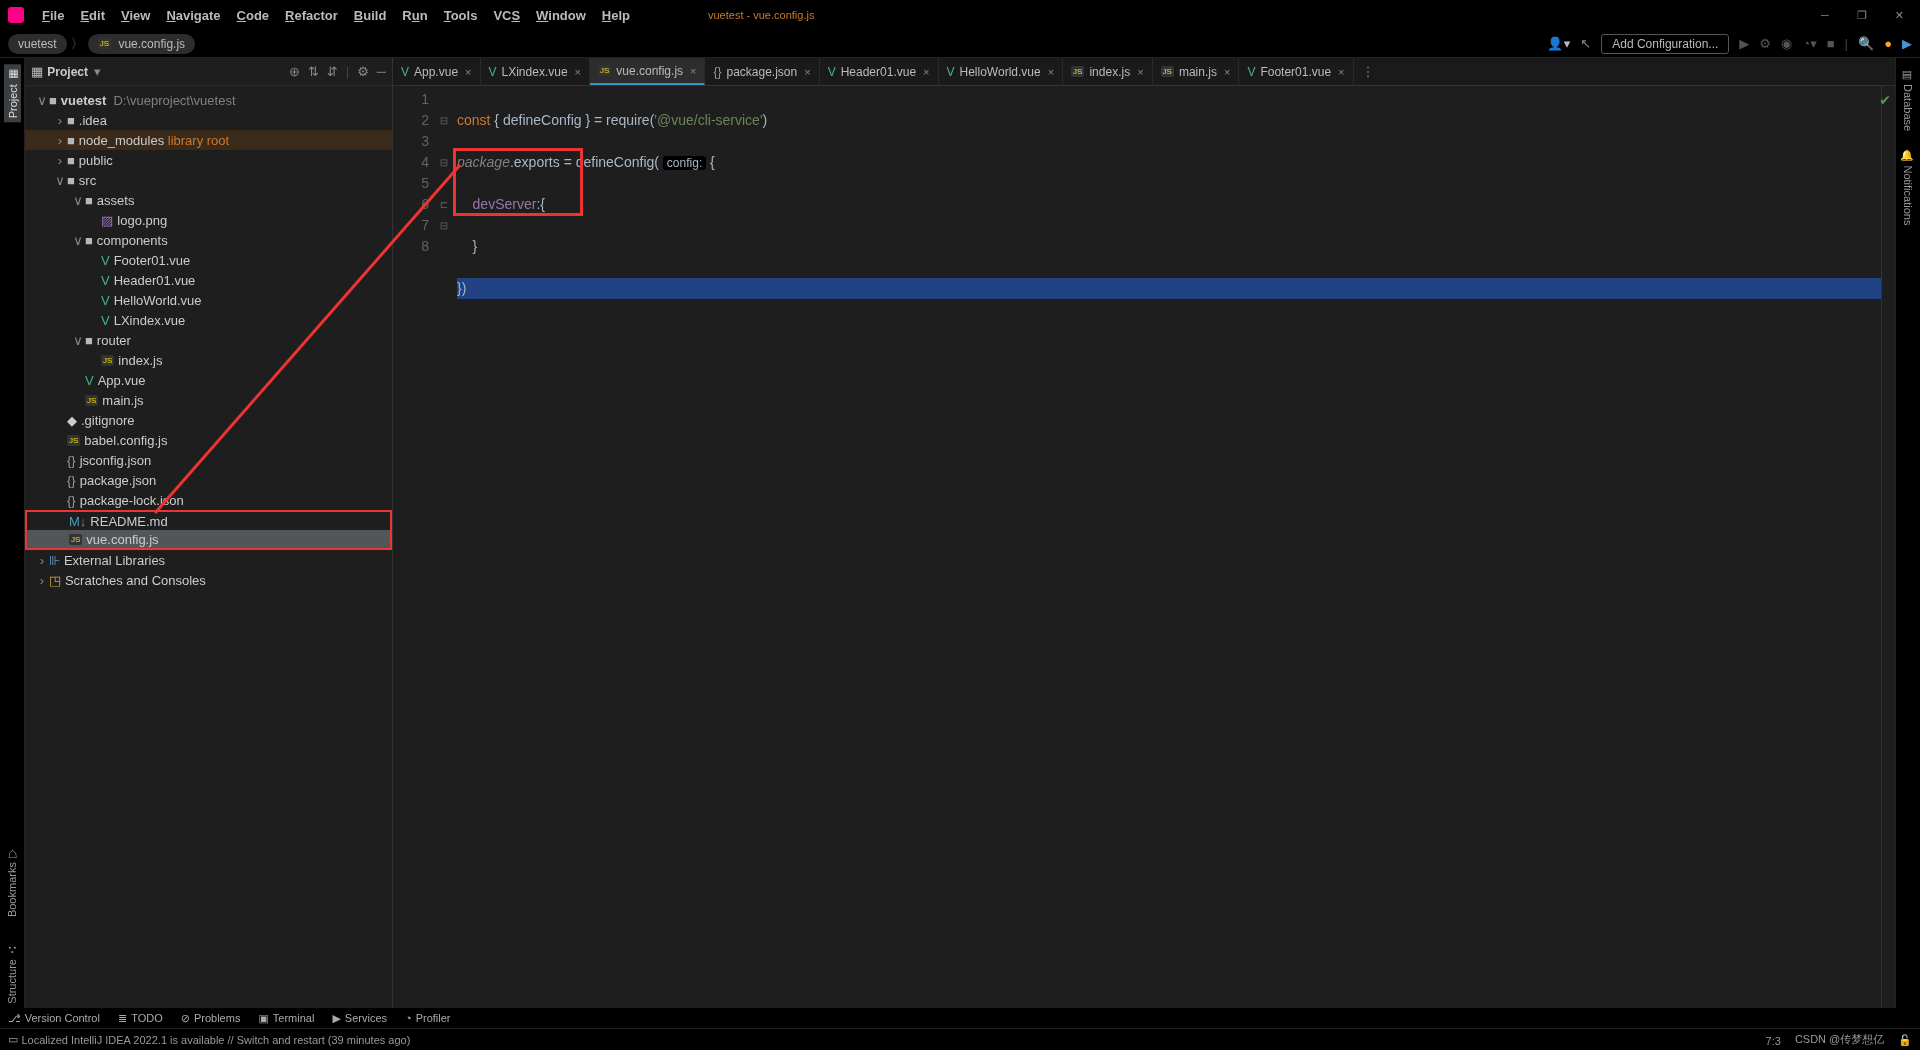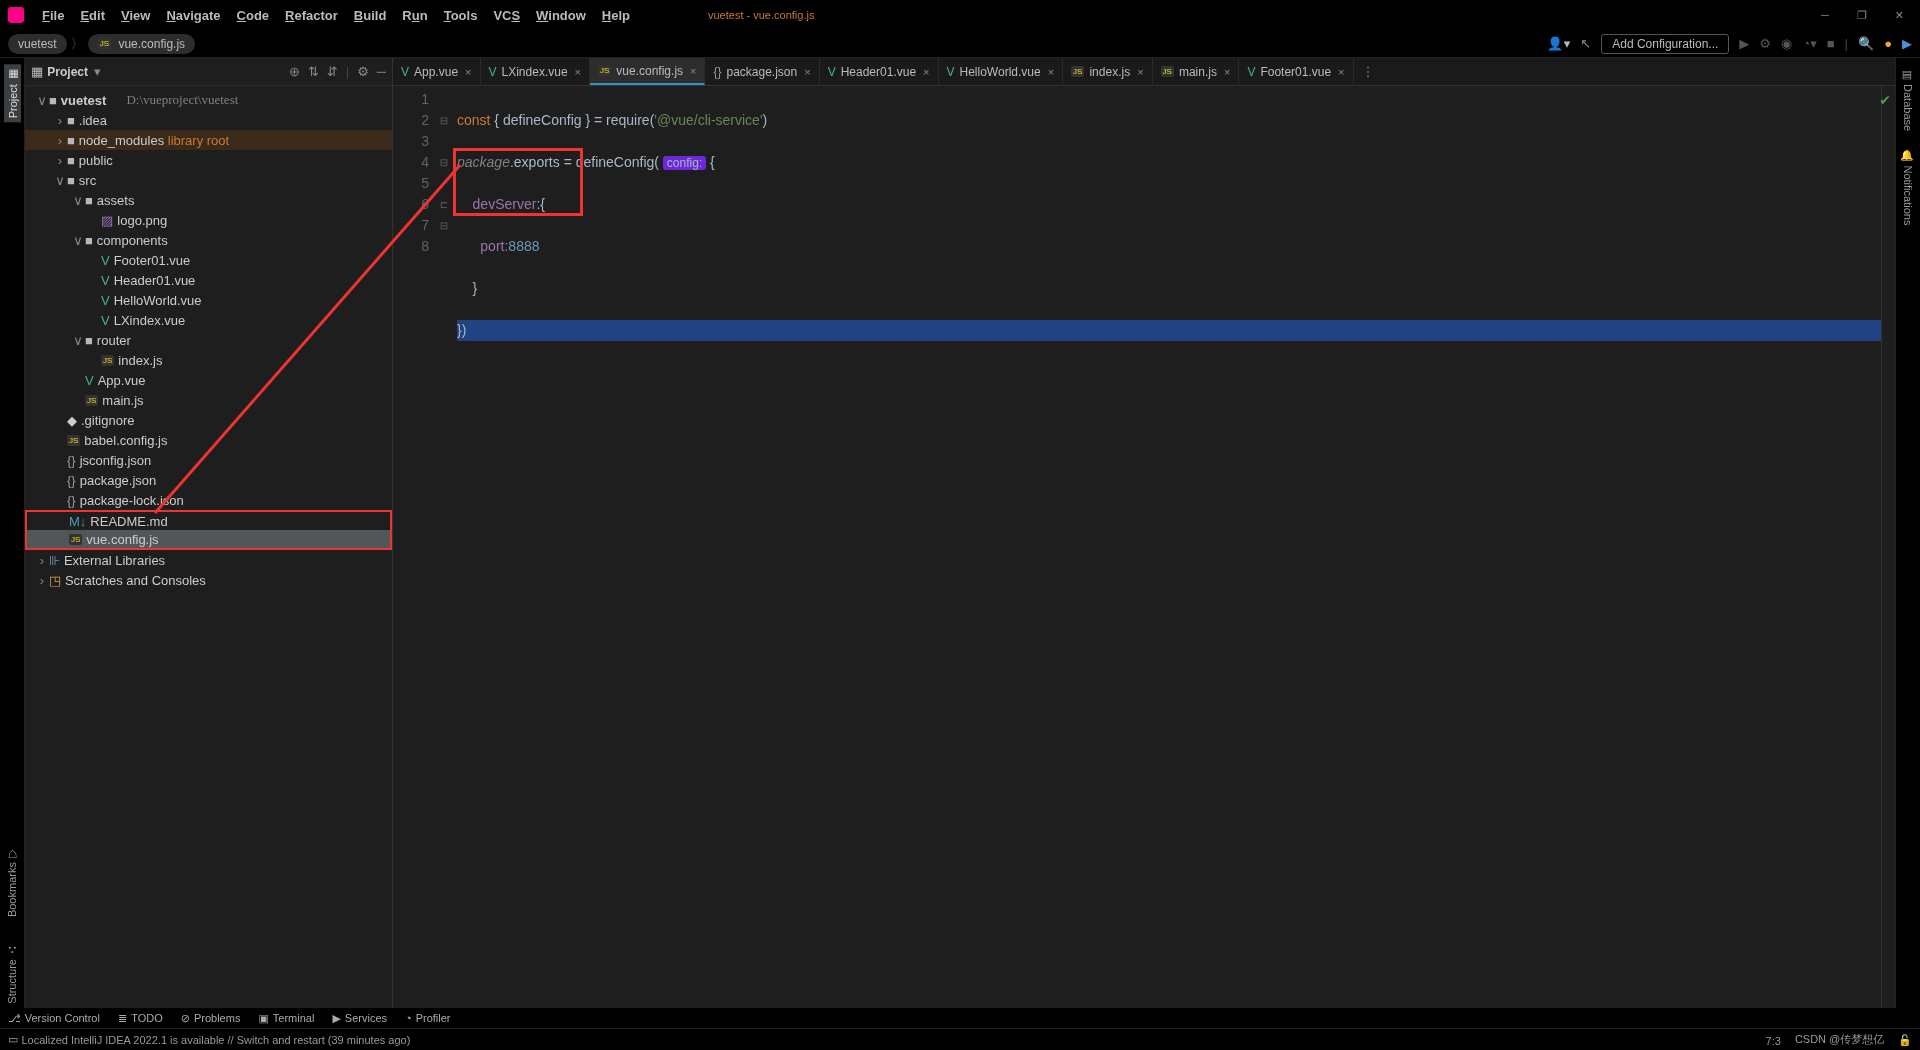--- a/index.html
+++ b/index.html
@@ -41,41 +41,41 @@
 .tw { display:inline-block; width:14px; text-align:center; color:#888; }
 .folder-ic { color:#b8b8b8; margin-right:4px; }
 .file-ic { margin-right:4px; }
 .vue-ic { color:#42b883; }
 .js-ic { color:#f7df1e; background:#333; font-size:8px; padding:1px 2px; border-radius:2px; }
 .json-ic { color:#999; }
 .md-ic { color:#519aba; }
 .png-ic { color:#a074c4; }
 .lib-ic { color:#6897bb; }
 .orange { color:#cc7832; }
-.proj-path { color:#808080; margin-left:20px;font-family:Liberation Serif, serif; }
+.proj-path { color:#808080; margin-left:7px; }
 
 .editor-area { flex:1; display:flex; flex-direction:column; background:#1e1e1e; min-width:0; }
 .tabs { height:28px; display:flex; align-items:stretch; background:#1a1a1a; border-bottom:1px solid #333; overflow:hidden; }
 .tab { display:flex; align-items:center; padding:0 8px; gap:5px; border-right:1px solid #2a2a2a; font-size:12px; color:#bbb; cursor:pointer; white-space:nowrap; }
 .tab.active { background:#2d2d2d; border-bottom:2px solid #3592c4; }
 .tab .x { color:#888; margin-left:2px; cursor:pointer; font-size:11px; }
 .tabs-more { padding:0 8px; display:flex; align-items:center; color:#888; cursor:pointer; }
 
 .code-wrap { flex:1; display:flex; position:relative; font-family:Consolas,monospace; font-size:14px; line-height:21px; }
 .gutter { width:44px; background:#1e1e1e; color:#606366; text-align:right; padding:3px 8px 0 0; user-select:none; }
 .fold-gutter { width:14px; background:#1e1e1e; color:#606366; padding-top:3px; }
 .fold-gutter div { height:21px; font-size:10px; text-align:center; }
 .code { flex:1; padding:3px 0 0 6px; white-space:pre; color:#a9b7c6; }
 .code .line { height:21px; }
 .line.cur { background:#214283; }
 .kw { color:#cc7832; }
 .str { color:#6a8759; }
 .prop { color:#9876aa; }
 .num { color:#6897bb; }
-.hint { background:#6d28d9; color:#a9b7c6; border-radius:3px; padding:0 4px; font-size:12px; }
+.hint { background:#000000; color:#a9b7c6; border-radius:3px; padding:0 4px; font-size:12px; }
 .ital { font-style:italic; color:#808080; }
 .right-stripe { width:14px; background:#1e1e1e; border-left:1px solid #333; }
 .check { color:#499c54; position:absolute; top:4px; right:4px; font-size:14px; }
 .redbox { position:absolute; border:3px solid #e33; pointer-events:none; }
 
 .crumb-bar { height:24px; background:#1e1e1e; border-top:1px solid #333; padding:0 0 0 60px; display:flex; align-items:center; color:#888; font-size:12px; }
 
 .right-gutter { width:25px; background:#000; border-left:1px solid #222; display:flex; flex-direction:column; align-items:center; padding-top:6px; gap:10px; }
 .right-gutter .vt { writing-mode:vertical-rl; font-size:11px; color:#999; padding:4px 2px; cursor:pointer; }
 .bell { color:#e88; }
@@ -325,21 +325,20 @@
           <div>⊟</div>
           <div></div>
           <div>⊏</div>
           <div>⊟</div>
           <div></div>
       </div>
       <div class="code">
 <div class="line"><span class="kw">const</span> { defineConfig } = require(<span class="str">'@vue/cli-service'</span>)</div>
 <div class="line"><span class="ital">package</span><span>.exports = defineConfig(</span> <span class="hint">config:</span><span> {</span></div>
 <div class="line"><span class="prop">    devServer</span><span>:{</span></div>
-<div class="line"><span class="prop">      port:</span><span class="num">8888</span></div>
 <div class="line">    }</div>
 <div class="line cur">})</div>
 <div class="line"></div>
       </div>
       <div class="right-stripe"></div>
       <span class="check">✔</span>
       <div class="redbox" style="top:62px; left:60px; width:130px; height:68px;"></div>
     </div>
   </div>
 

